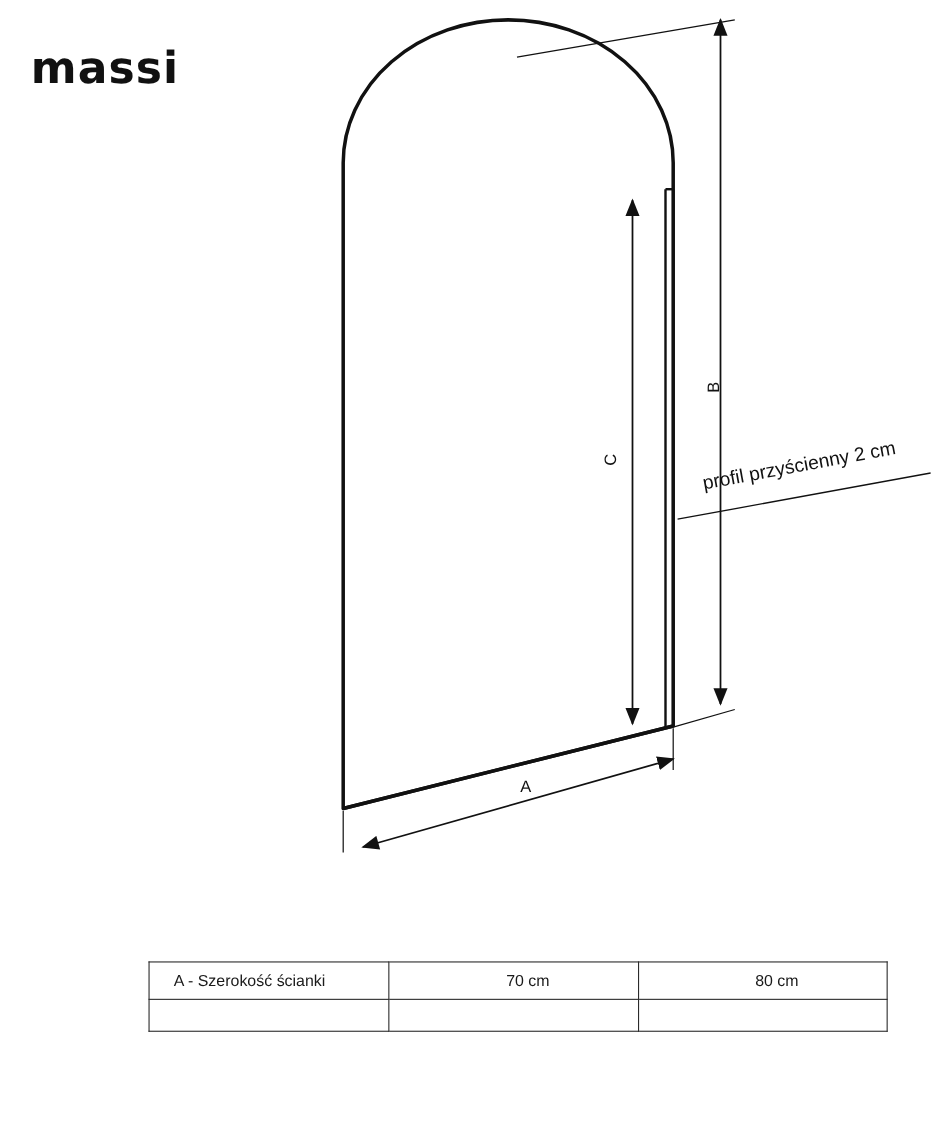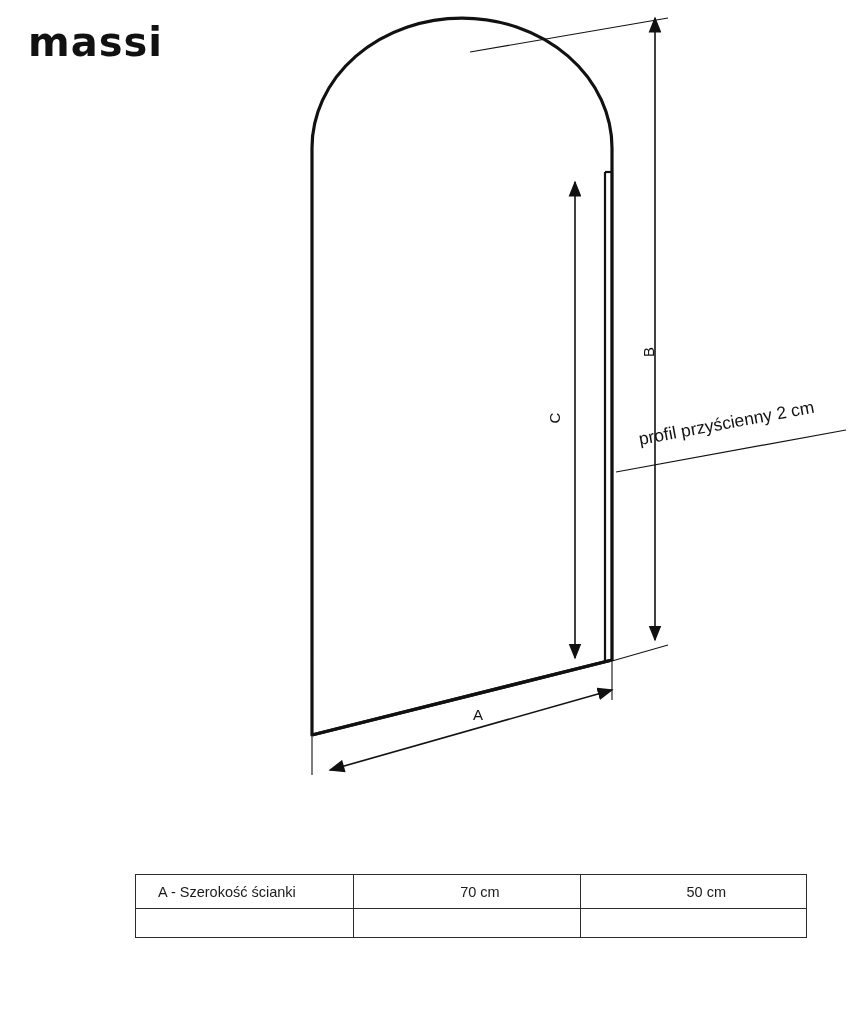--- a/index.html
+++ b/index.html
@@ -17,21 +17,21 @@
   }
   #page {
     position: relative;
     width: 850px;
     height: 1020px;
   }
   
   #logo {
     position: absolute;
     left: 28px;
-    top: 16px;
+    top: 36px;
     width: 200px;
     height: 52px;
   }
   #logo-text {
     font-family: "DejaVu Sans", sans-serif;
     font-size: 40px;
     font-weight: 700;
     letter-spacing: 1px;
     color: #111111;
     line-height: 52px;
@@ -131,21 +131,21 @@
       <line x1="616" y1="472" x2="846" y2="430" stroke="#111111" stroke-width="1.2"></line>
     </g>
     <text x="640" y="445" font-family="Liberation Sans, sans-serif" font-size="17.5" fill="#111111" transform="rotate(-10.5 640 445)">profil przyścienny 2 cm</text>
   </svg>
 
   <table id="spec-table">
     <tbody>
       <tr>
         <td class="label">A - Szerokość ścianki</td>
         <td class="val">70 cm</td>
-        <td class="val">50 cm</td>
+        <td class="val">80 cm</td>
       </tr>
       <tr class="empty">
         <td class="label"></td>
         <td class="val"></td>
         <td class="val"></td>
       </tr>
     </tbody>
   </table>
 
 </div>

